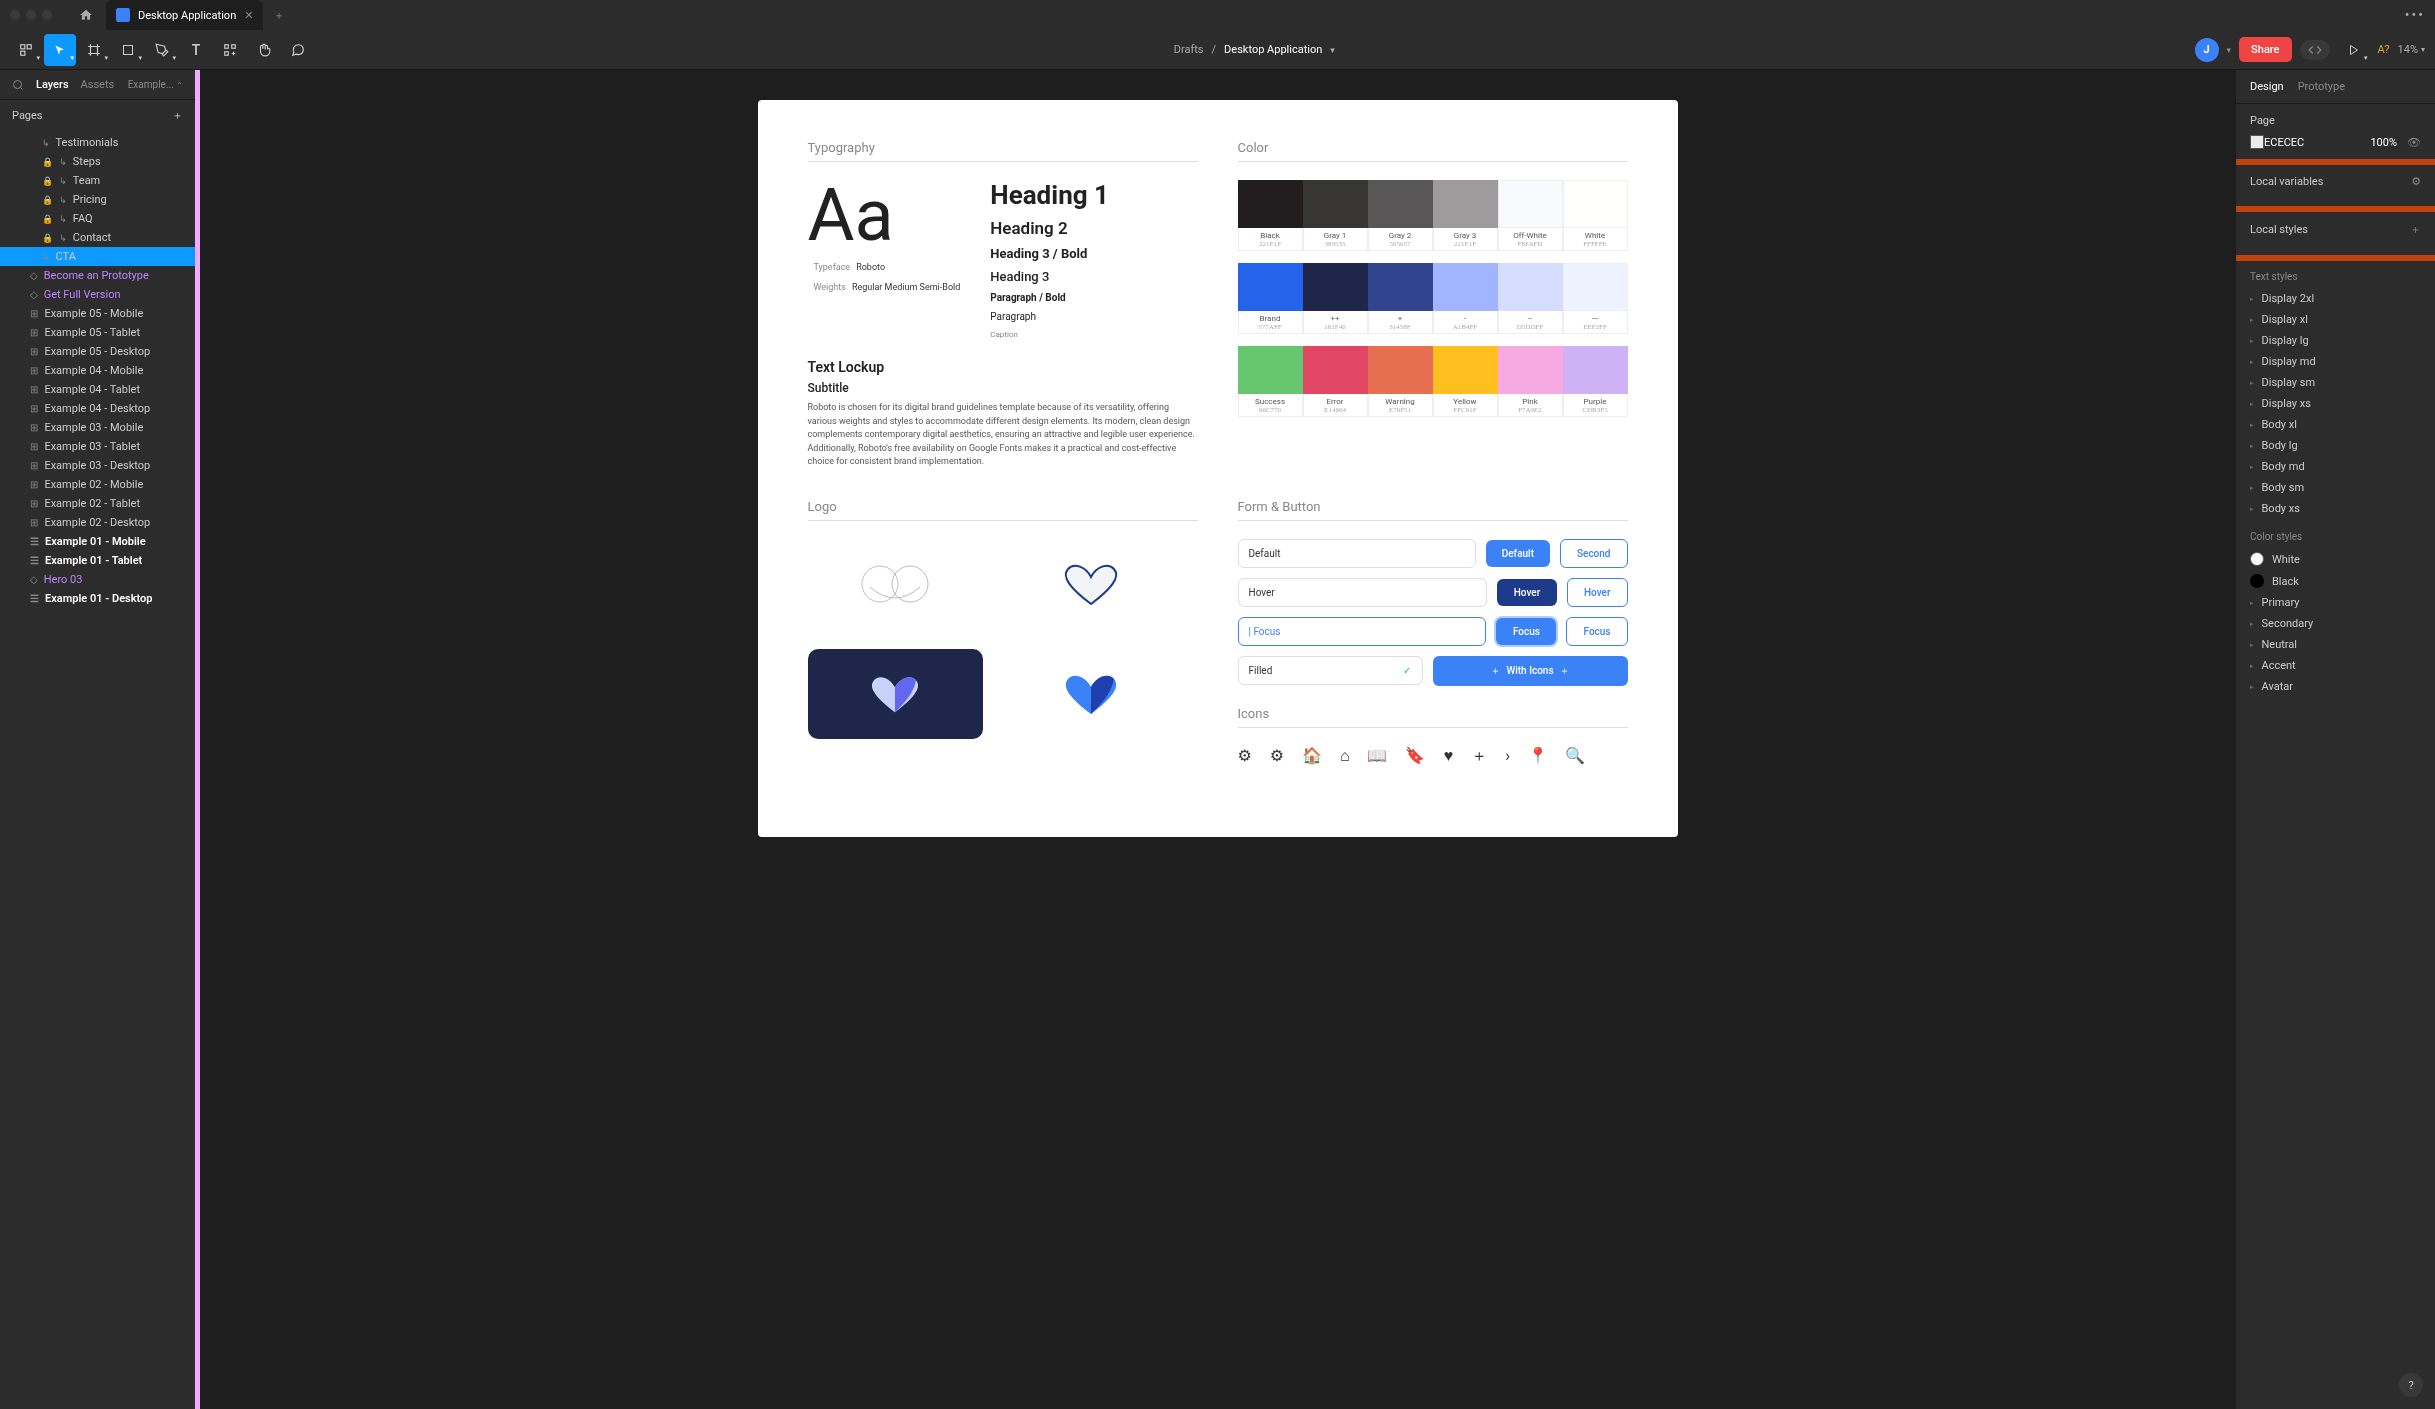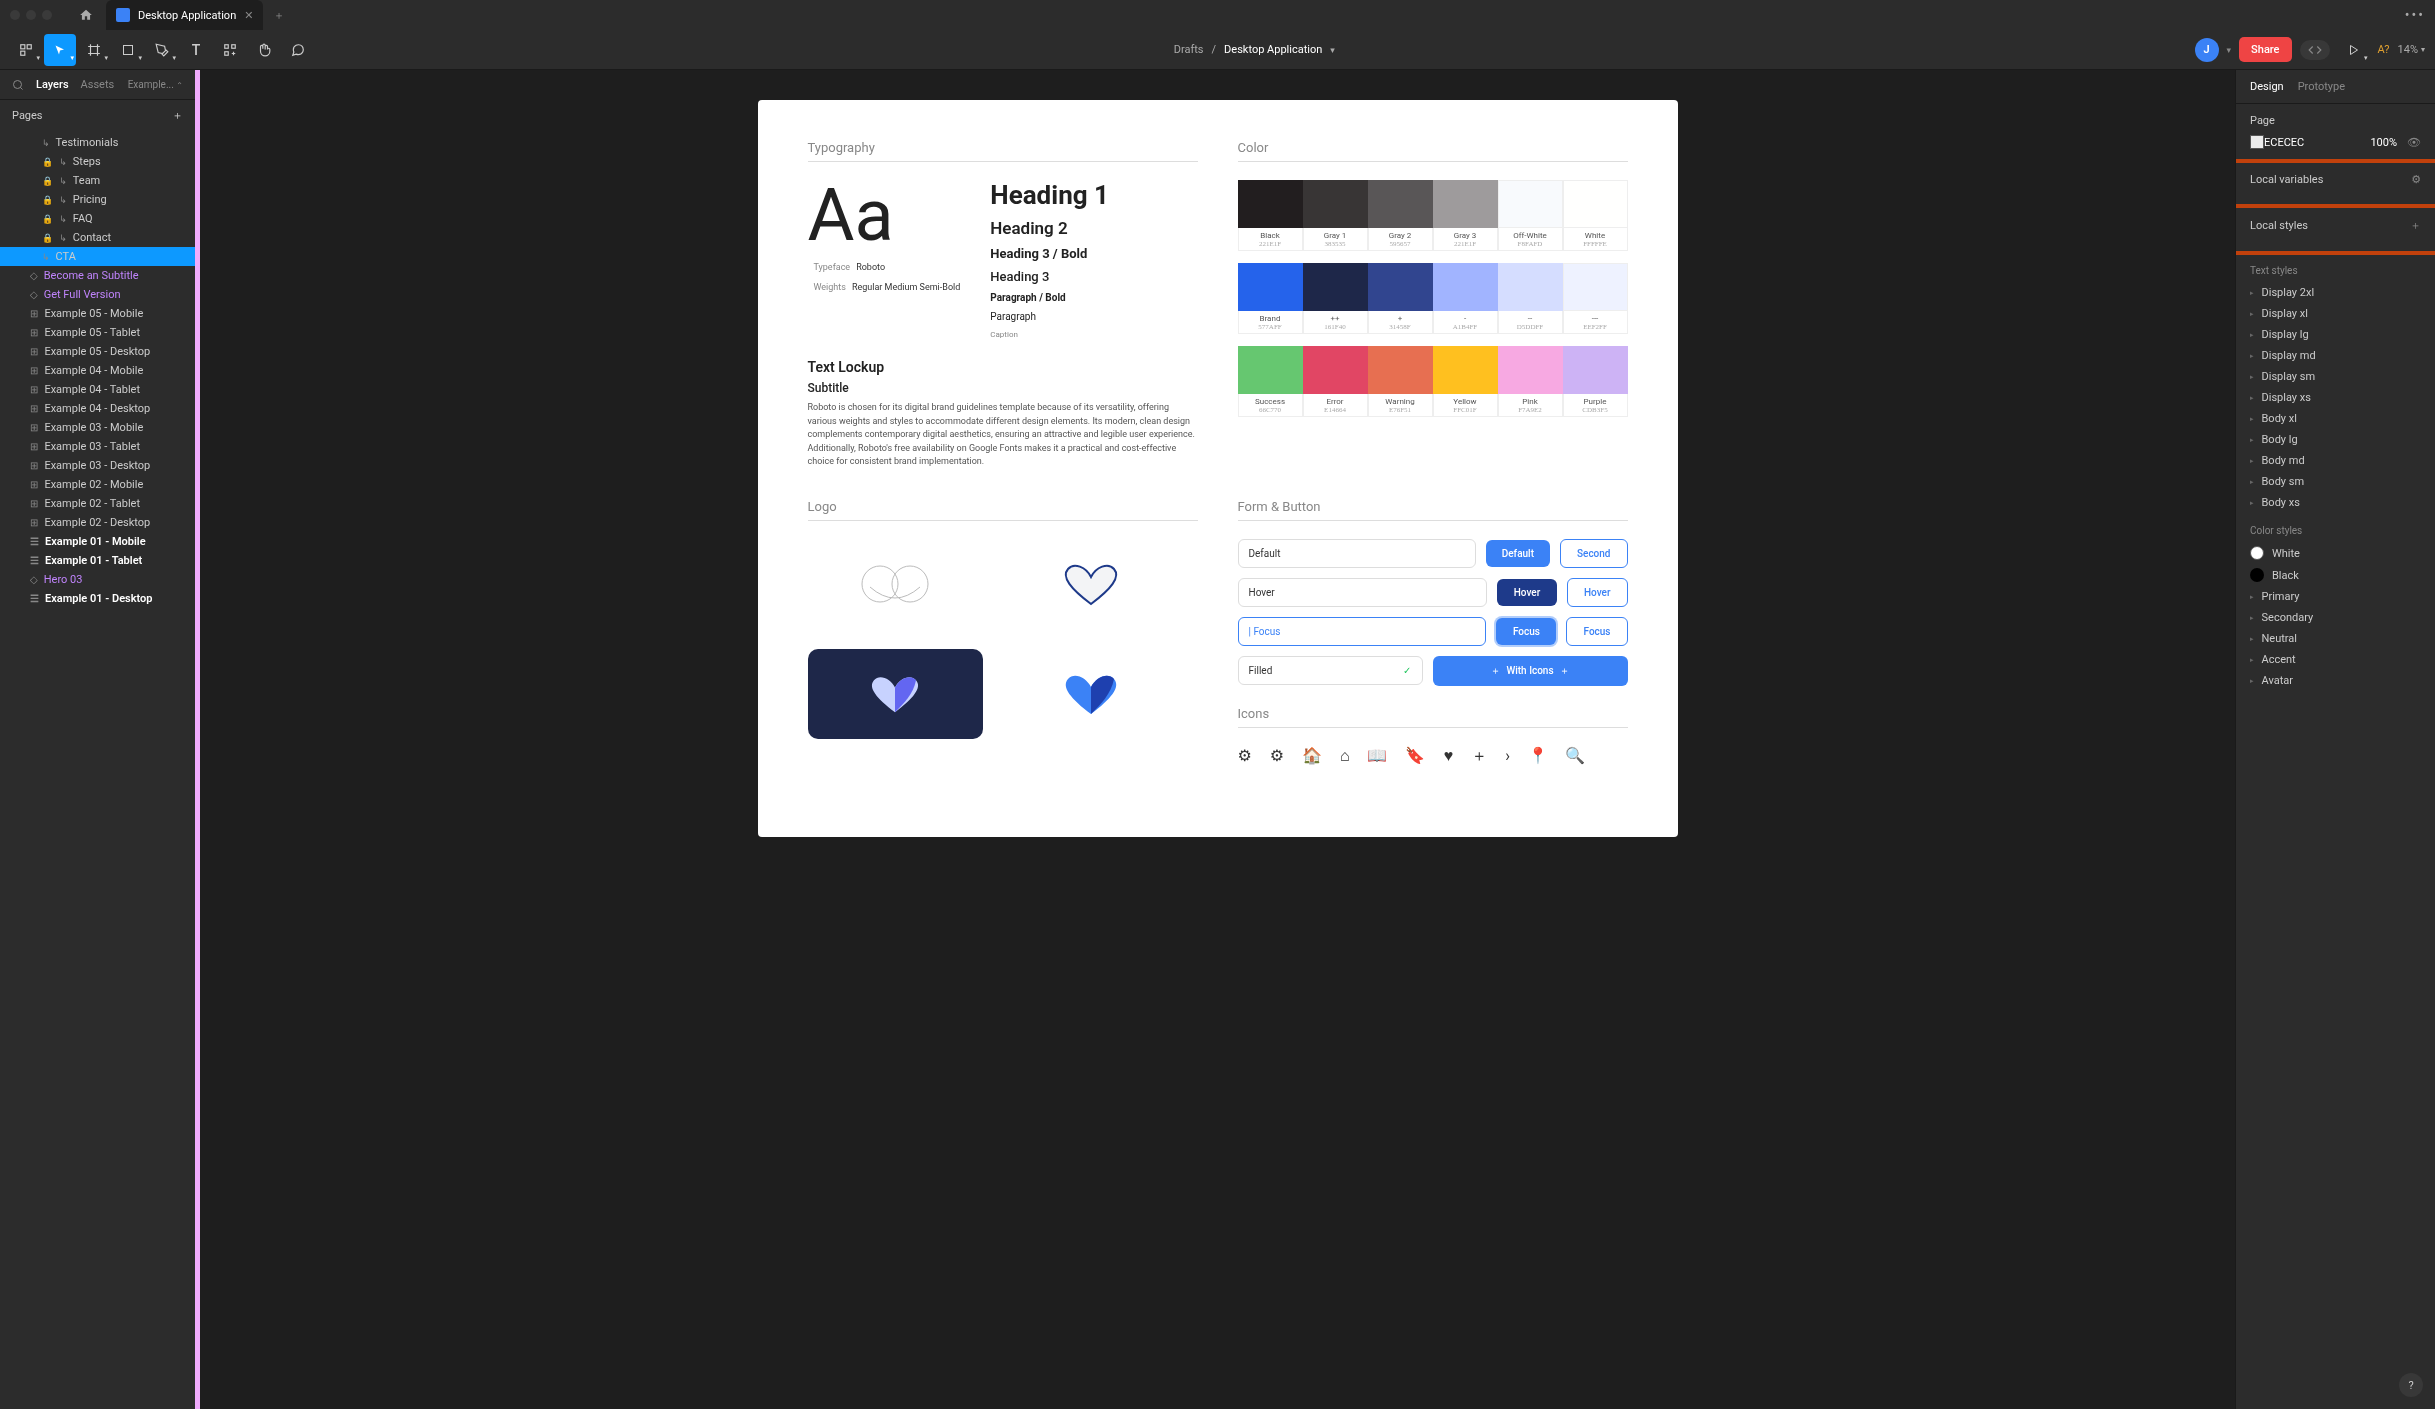--- a/index.html
+++ b/index.html
@@ -88,21 +88,21 @@
 .btn.primary.hover { background: #1e3a8a; }
 .btn.secondary { border: 1px solid #3b82f6; color: #3b82f6; }
 .btn.wide { flex: 1; display: flex; align-items: center; justify-content: center; gap: 6px; }
 
 .icon-row { display: flex; gap: 18px; color: #333; font-size: 16px; }
 
 .right-panel { width: 200px; background: #2c2c2c; border-left: 1px solid #1a1a1a; overflow-y: auto; }
 .rtabs { display: flex; gap: 14px; padding: 10px 14px; border-bottom: 1px solid #1a1a1a; }
 .rtab { color: #888; font-size: 11px; cursor: pointer; }
 .rtab.active { color: #fff; }
-.rsection { padding: 10px 14px; border-bottom: 4px solid #c2410c; }
+.rsection { padding: 10px 14px; border-bottom: 6px solid #c2410c; }
 .rsection-title { font-size: 11px; color: #ccc; margin-bottom: 8px; display: flex; justify-content: space-between; align-items: center; }
 .page-color { display: flex; align-items: center; }
 .pc-sw { width: 14px; height: 14px; background: #ececec; border: 1px solid #555; }
 .style-item { display: flex; align-items: center; gap: 8px; padding: 4px 0; cursor: pointer; font-size: 11px; color: #ccc; }
 .style-item .tri { color: #666; font-size: 7px; }
 .color-dot { width: 14px; height: 14px; border-radius: 50%; }
 .help-btn { position: fixed; bottom: 12px; right: 12px; width: 24px; height: 24px; border-radius: 50%; background: #383838; display: flex; align-items: center; justify-content: center; color: #ccc; cursor: pointer; }
 svg { display: block; }
 </style>
 </head>
@@ -264,21 +264,21 @@
           <span class="lock">🔒</span>
           <span class="arrow">↳</span>
           <span>Contact</span>
         </div>
         <div class="layer-item nested selected">
           <span class="arrow">↳</span>
           <span>CTA</span>
         </div>
         <div class="layer-item purple">
           <span class="frame-ic">◇</span>
-          <span>Become an Subtitle</span>
+          <span>Become an Prototype</span>
         </div>
         <div class="layer-item purple">
           <span class="frame-ic">◇</span>
           <span>Get Full Version</span>
         </div>
         <div class="layer-item">
           <span class="frame-ic">⊞</span>
           <span>Example 05 - Mobile</span>
         </div>
         <div class="layer-item">

